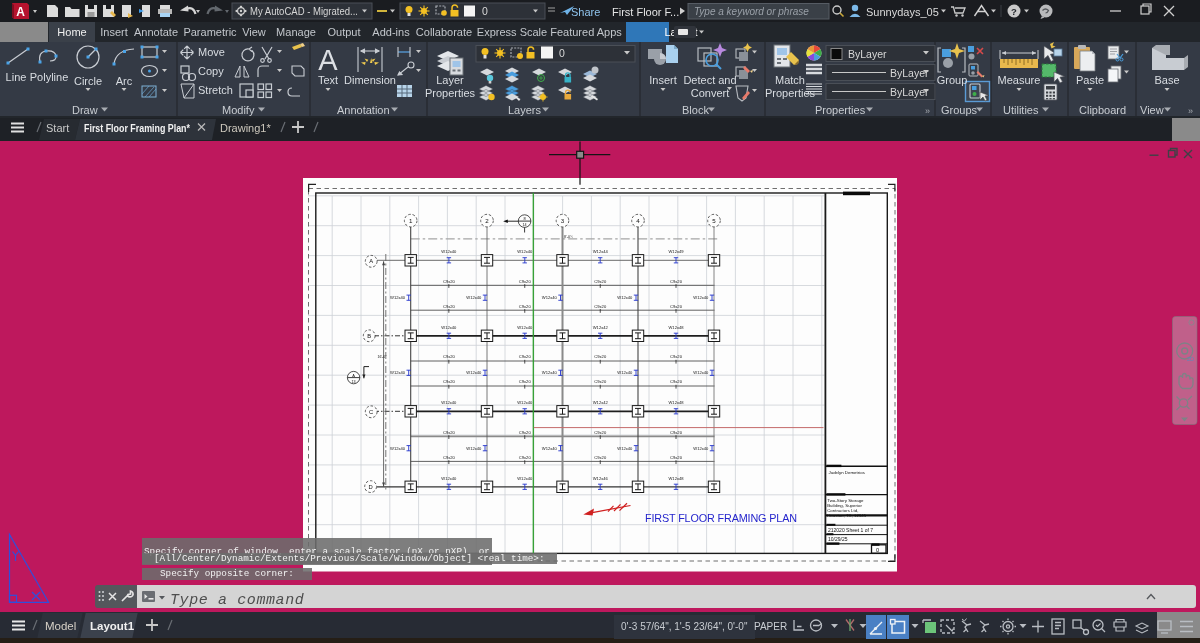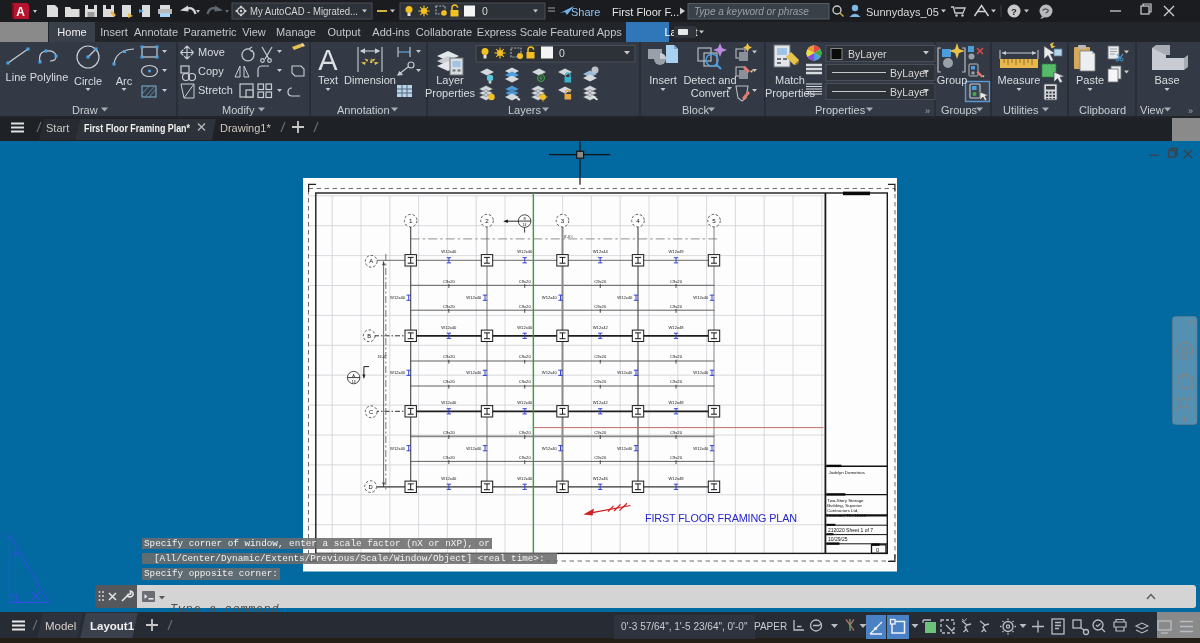--- a/index.html
+++ b/index.html
@@ -2,21 +2,21 @@
 <html><head>
 <meta charset="utf-8">
 <style>
 html,body{margin:0;padding:0;}
 body{width:1200px;height:643px;overflow:hidden;font-family:"Liberation Sans",sans-serif;background:#8a8a8a;position:relative;}
 .abs{position:absolute;}
 #titlebar{left:0;top:0;width:1200px;height:22px;background:#1a1c20;}
 #tabrow{left:0;top:22px;width:1200px;height:20px;background:#22262b;margin-left:48px;}
 #ribbon{left:0;top:42px;width:1200px;height:76px;background:#343a45;}
 #filetabs{left:0;top:118px;width:1172px;height:23px;background:#1e2126;}
-#canvas{left:0;top:141px;width:1200px;height:471px;background:#0369a1;text-align:center;}
+#canvas{left:0;top:141px;width:1200px;height:471px;background:#be185d;text-align:center;}
 #statusbar{left:0;top:612px;width:1157px;height:31px;background:#272b34;}
 .tabtxt{color:#c3c7cc;font-size:11px;line-height:20px;}
 svg{display:block;}
 </style>
 </head>
 <body>
 <div class="abs" id="titlebar">
 <svg class="abs" style="left:0;top:0" width="1200" height="22" viewBox="0 0 1200 22">
 
   <path d="M12 3 L27 3 L29 5 L29 19 L14 19 L12 17 Z" fill="#b5132e"></path>
@@ -925,25 +925,25 @@
         <circle cx="1184.7" cy="351" r="8"></circle>
         <circle cx="1184.7" cy="351" r="3"></circle>
         <path d="M1179 384 v-6 q0 -2 1.8 -2 q1.8 0 1.8 2 v-2.5 q0 -2 1.8 -2 q1.8 0 1.8 2 v2 q0 -2 1.8 -2 q1.8 0 1.8 2 v2 q0 -1.6 1.6 -1.6 q1.6 0 1.6 1.8 v4.3 q0 3 -2.5 4.5 h-8 q-3 -2 -3 -4z"></path>
         <circle cx="1183.5" cy="403" r="4.2"></circle>
         <path d="M1186.5 406 l3 3"></path>
         <path d="M1176.5 396.5 l4 4 M1192 396 l-4 4 M1176.5 410 l4 -4"></path>
       </g>
 <text x="1187" y="360.5" font-size="5.5" fill="#5a8abc">2D</text>
 <path d="M1181 417.5 l7 0 l-3.5 4 z" fill="#7e8286"></path>
 </svg>
-<div class="abs" style="left:142px;top:396.5px;font-family:'Liberation Mono',monospace;font-size:9.3px;line-height:11.5px;color:#f2f2f2;white-space:pre"><span style="background:rgba(108,108,108,0.88);display:inline-block;padding:0 2px">Specify corner of window, enter a scale factor (nX or nXP), or</span>
+<div class="abs" style="left:142px;top:396.5px;font-family:'Liberation Mono',monospace;font-size:9.3px;line-height:11.5px;color:#f2f2f2;white-space:pre"><span style="background:rgba(108,108,108,0.88);display:inline-block;padding:8px 2px">Specify corner of window, enter a scale factor (nX or nXP), or</span>
 </div>
 <div class="abs" style="left:142px;top:411.8px;font-family:'Liberation Mono',monospace;font-size:9.3px;line-height:11.5px;color:#f2f2f2;white-space:pre"><span style="background:rgba(108,108,108,0.88);display:inline-block;padding:0 12px">[All/Center/Dynamic/Extents/Previous/Scale/Window/Object] &lt;real time&gt;:</span>
 </div>
-<div class="abs" style="left:142px;top:427.2px;font-family:'Liberation Mono',monospace;font-size:9.3px;line-height:11.5px;color:#f2f2f2;white-space:pre"><span style="background:rgba(108,108,108,0.88);display:inline-block;padding:0 2px">Specify opposite corner:</span>
+<div class="abs" style="left:142px;top:427.2px;font-family:'Liberation Mono',monospace;font-size:9.3px;line-height:11.5px;color:#f2f2f2;white-space:pre"><span style="background:rgba(108,108,108,0.88);display:inline-block;padding:0 18px">Specify opposite corner:</span>
 </div>
 <div class="abs" style="left:95px;top:443.5px;width:42px;height:23.5px;background:#54575c;border-radius:3px 0 0 3px">
 <svg width="42" height="23.5" viewBox="0 0 42 23.5">
 <g fill="#cfd2d6">
           <circle cx="4.5" cy="7" r="1"></circle>
           <circle cx="8" cy="7" r="1"></circle>
           <circle cx="4.5" cy="11" r="1"></circle>
           <circle cx="8" cy="11" r="1"></circle>
           <circle cx="4.5" cy="15" r="1"></circle>
           <circle cx="8" cy="15" r="1"></circle>
@@ -952,21 +952,21 @@
 <path d="M27 16 l5.5 -5.5 M32.5 10.5 a3 3 0 1 0 3 -4.5 l0 3 l-2.5 0.5 z" stroke="#e4e4e4" stroke-width="1.7" fill="none"></path>
 </svg>
 </div>
 <div class="abs" style="left:137px;top:443.5px;width:1059px;height:23.5px;background:#d4d4d4;border-radius:0 3px 3px 0">
 <svg class="abs" style="left:4px;top:4px" width="26" height="16" viewBox="0 0 26 16">
 <rect x="1" y="2" width="13" height="11" rx="1" fill="#6a6d72"></rect>
         <path d="M3.5 5 l3 2.5 l-3 2.5 z" fill="#e8e8e8"></path>
         <rect x="7.5" y="9" width="5" height="1.6" fill="#e8e8e8"></rect>
 <path d="M18 7 l6 0 l-3 3.6 z" fill="#55585c"></path>
 </svg>
-<span style="position:absolute;left:33px;top:18px;font-family:'Liberation Mono',monospace;font-size:12px;font-style:italic;color:#4e4e4e;letter-spacing:0.6px">Type a command</span>
+<span style="position:absolute;left:33px;top:7px;font-family:'Liberation Mono',monospace;font-size:15px;font-style:italic;color:#4e4e4e;letter-spacing:0.6px">Type a command</span>
 <svg class="abs" style="left:1008px;top:7px" width="12" height="10" viewBox="0 0 12 10">
         <path d="M2 7 l4 -4.5 l4 4.5" stroke="#55585c" stroke-width="1.3" fill="none"></path>
       </svg>
 </div>
 </div>
 <div class="abs" id="statusbar">
 <div class="abs" style="left:0;top:26px;width:1200px;height:5px;background:#251e16"></div>
 <div class="abs" style="left:40px;top:1px;width:40px;height:25px;background:#2d323c;transform:skewX(-12deg)"></div>
 <div class="abs" style="left:83px;top:1px;width:52px;height:25px;background:#3b414c;transform:skewX(-12deg)"></div>
 <svg class="abs" style="left:0;top:0" width="1200" height="31" viewBox="0 0 1200 31" font-family="Liberation Sans, sans-serif">

